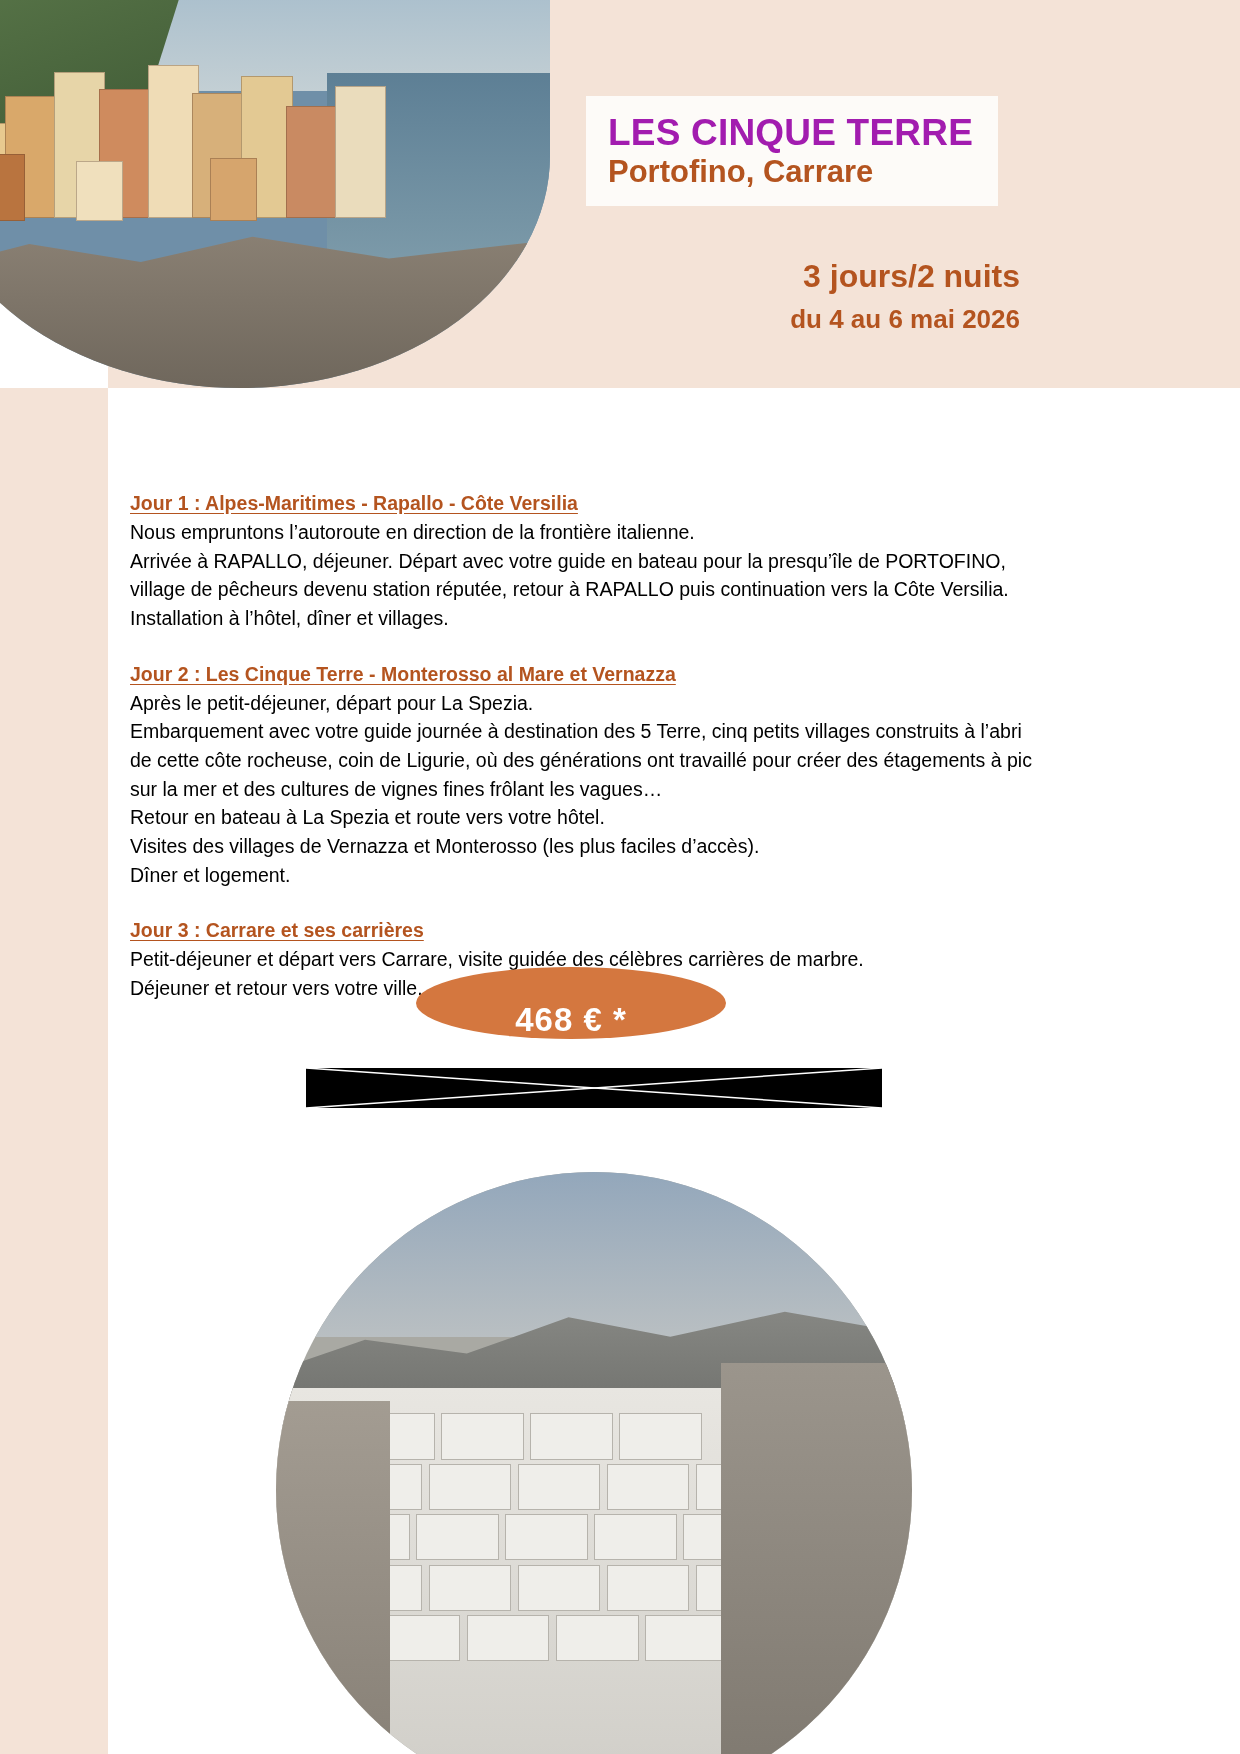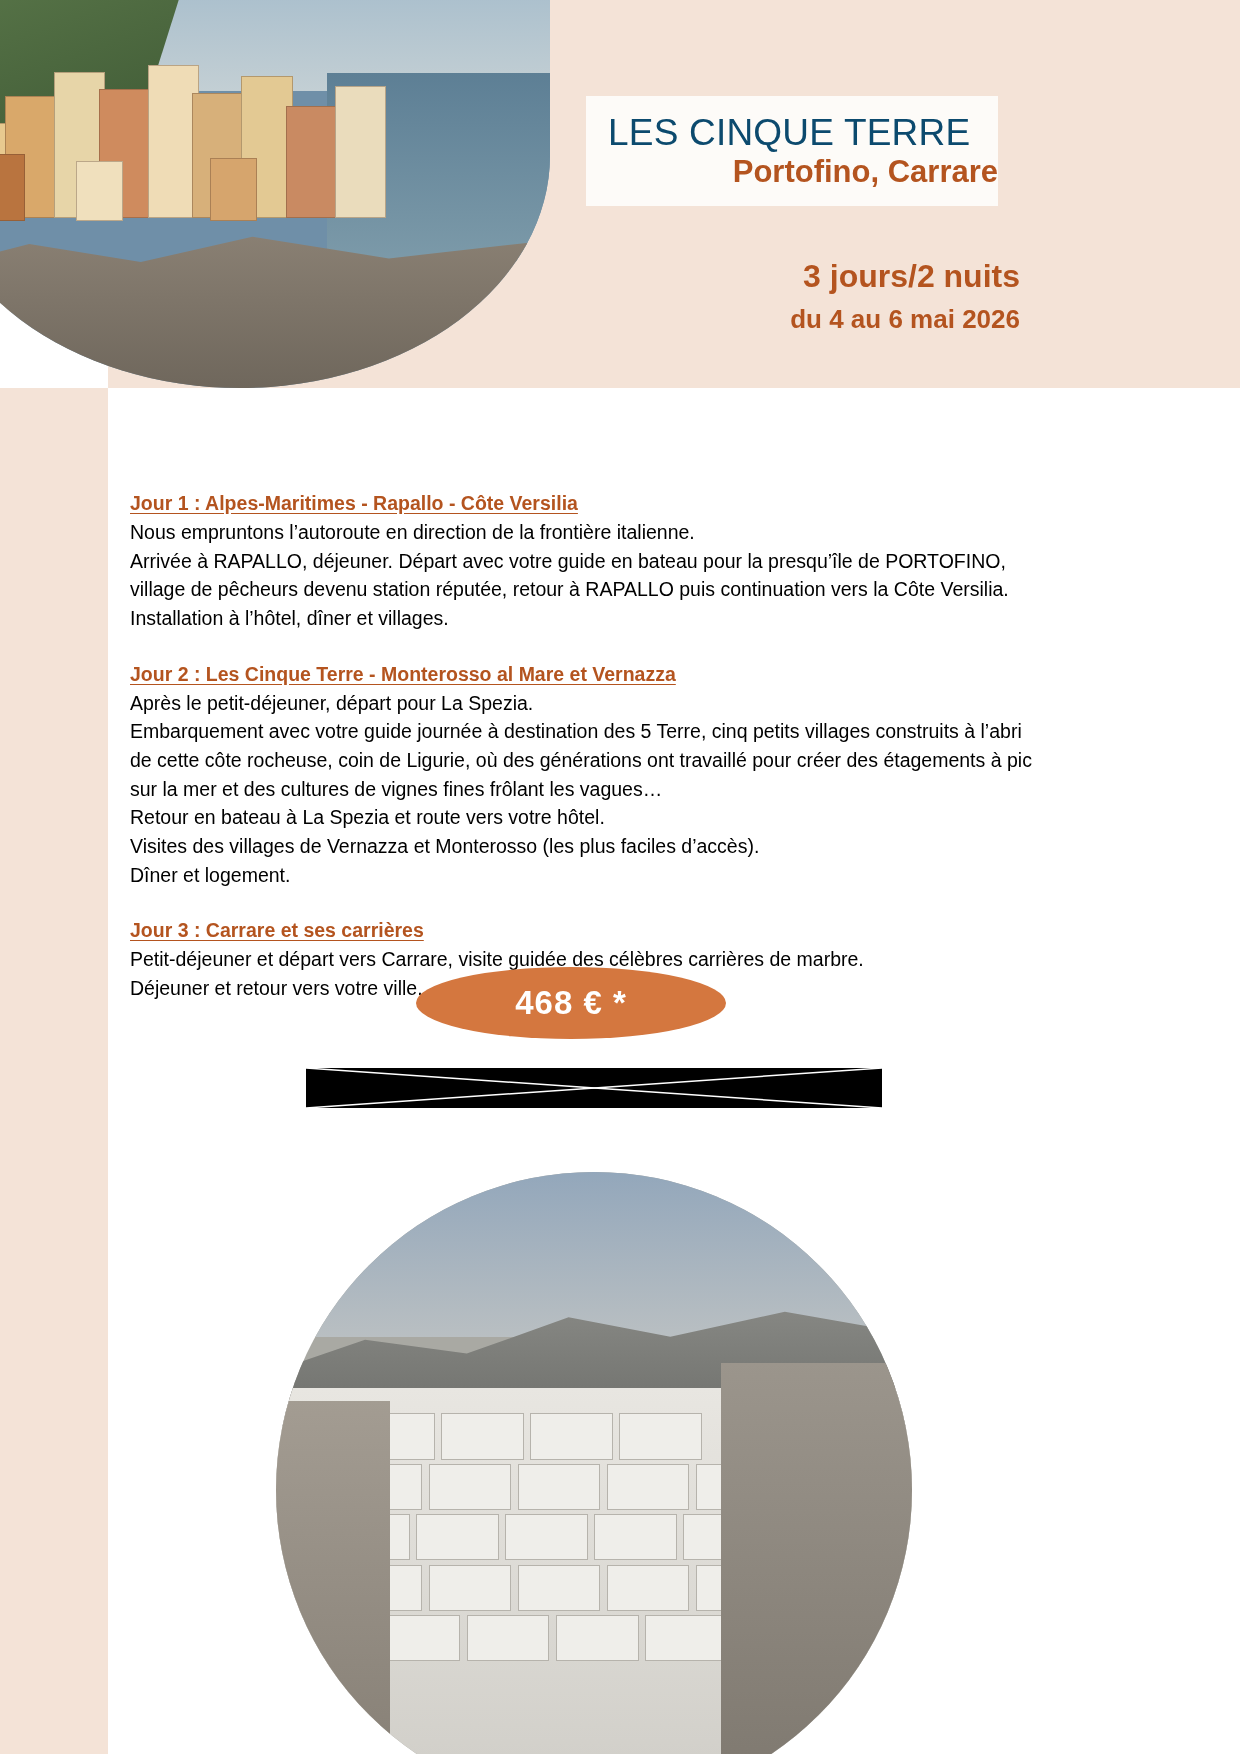--- a/index.html
+++ b/index.html
@@ -80,34 +80,33 @@
     width: 412px;
     height: 110px;
     background: #fdfbf8;
     display: flex;
     flex-direction: column;
     justify-content: center;
     padding-left: 22px;
     box-sizing: border-box;
   }
   .title-main {
-    color: #0c4a6e;
+    color: #a21caf;
     font-size: 37px;
-    font-weight: normal;
+    font-weight: bold;
     letter-spacing: .2px;
     line-height: 1.12;
     white-space: nowrap;
   }
   .title-sub {
     color: #b4541f;
     font-size: 31px;
     font-weight: bold;
     line-height: 1.15;
     white-space: nowrap;
-    text-align: right;
   }
   .header-dates {
     position: absolute;
     left: 600px;
     top: 252px;
     width: 420px;
     text-align: right;
     color: #b4541f;
   }
   .dates-line1 {
@@ -157,21 +156,21 @@
   
   .price-badge {
     position: absolute;
     left: 416px;
     top: 967px;
     width: 310px;
     height: 72px;
     border-radius: 50%;
     background: #d4773f;
     display: flex;
-    align-items: center;
+    align-items: flex-end;
     justify-content: center;
   }
   .price-text {
     color: #ffffff;
     font-size: 33px;
     font-weight: bold;
     letter-spacing: 1px;
   }
 
   

